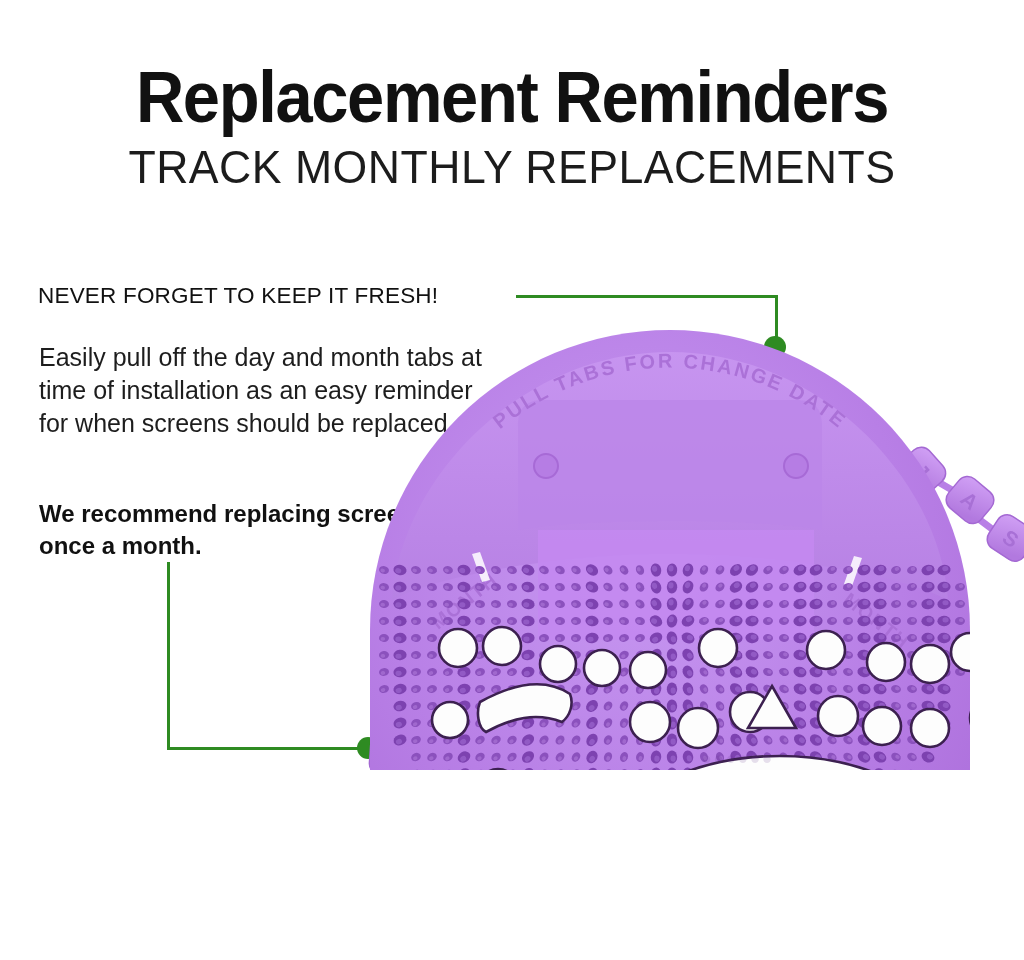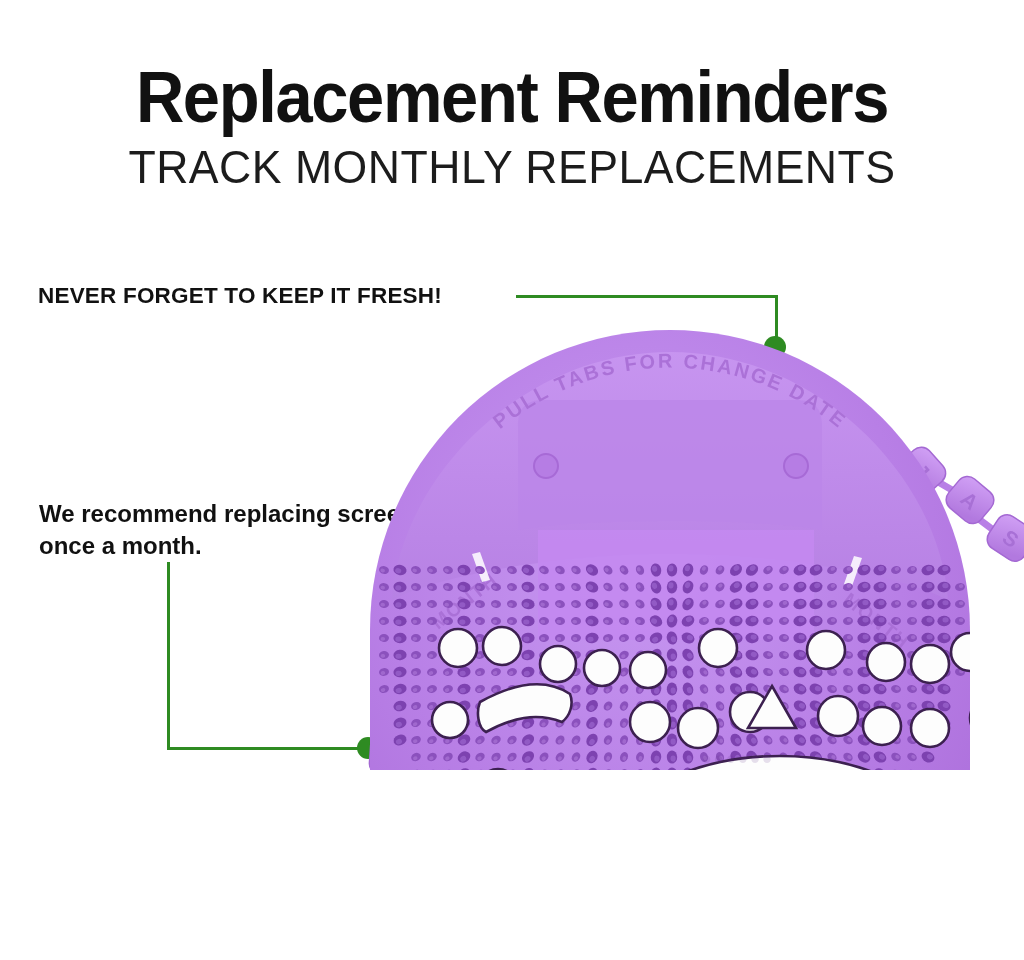--- a/index.html
+++ b/index.html
@@ -53,21 +53,21 @@
     transform-origin: 50% 50%;
     white-space: nowrap;
   }
 
   
   #callout-head {
     position: absolute;
     left: 38px;
     top: 283px;
     font-size: 22.5px;
-    font-weight: bold;
+    font-weight: normal;
     letter-spacing: 0.2px;
     color: #111111;
     white-space: nowrap;
   }
   #body-copy {
     position: absolute;
     left: 39px;
     top: 341px;
     width: 452px;
     font-size: 25px;
@@ -112,20 +112,21 @@
 <body>
 
 <div id="page">
 
   <div id="title">Replacement Reminders</div>
 
   <div id="subtitle">TRACK MONTHLY REPLACEMENTS</div>
 
   <div id="callout-head">NEVER FORGET TO KEEP IT FRESH!</div>
 
+  <div id="body-copy">Easily pull off the day and month tabs at time of installation as an easy reminder for when screens should be replaced.</div>
 
   <div id="recommend-copy">We recommend replacing screens once a month.</div>
 
   <div class="conn-line" style="left:516px; top:295px; width:262px; height:3px;"></div>
   <div class="conn-line" style="left:775px; top:295px; width:3px; height:48px;"></div>
   <div class="conn-dot" style="left:764px; top:336px; width:22px; height:22px;"></div>
 
   <div class="conn-line" style="left:167px; top:562px; width:3px; height:188px;"></div>
   <div class="conn-line" style="left:167px; top:747px; width:203px; height:3px;"></div>
   <div class="conn-dot" style="left:357px; top:737px; width:22px; height:22px;"></div>

